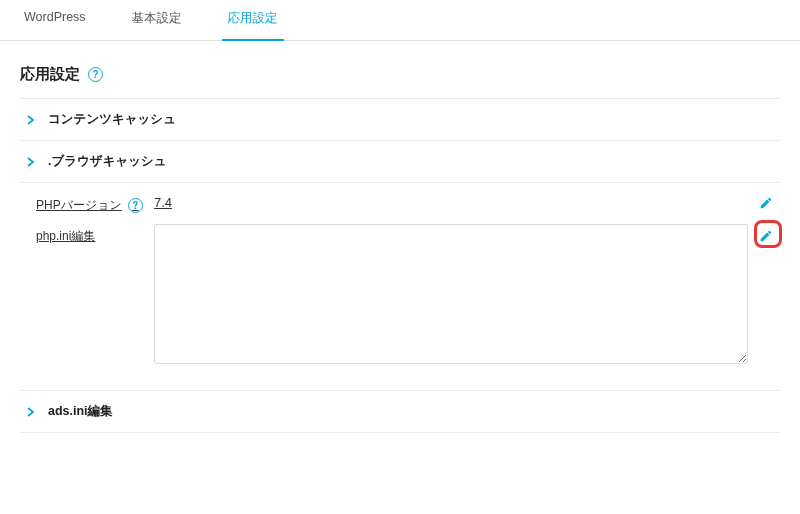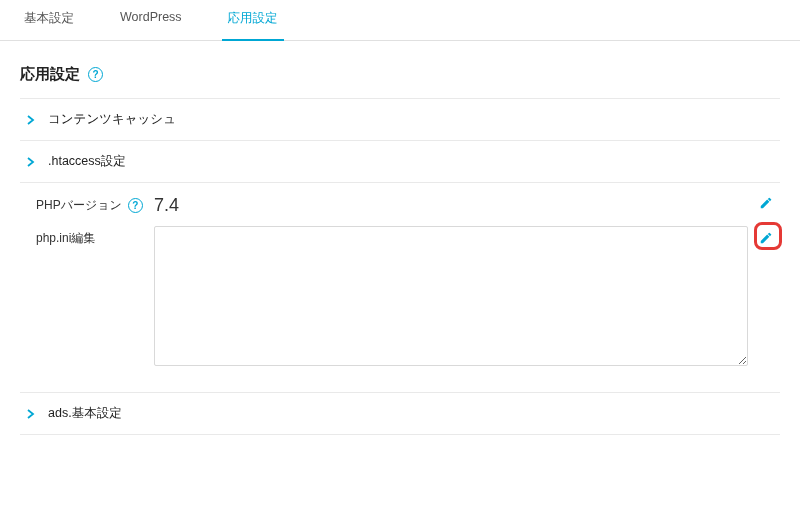--- a/index.html
+++ b/index.html
@@ -55,34 +55,35 @@
   }
   
   .section {
     border-top: 1px solid #e9e9e9;
   }
   .section-header {
     display: flex;
     align-items: center;
     padding: 12px 4px;
     cursor: pointer;
-    font-weight: 400;
+    font-weight: 700;
     font-size: 12.5px;
     color: #222;
   }
   .chevron {
     width: 14px;
     display: inline-flex;
     justify-content: center;
     margin-right: 10px;
   }
   .chevron.right { color: #00a7d4; }
   .chevron.down { color: #00a7d4; }
   .section-body {
     padding: 12px 4px 16px 4px;
+    text-decoration: underline;
   }
   .row {
     display: flex;
     margin-bottom: 10px;
     align-items: flex-start;
   }
   .row-label {
     width: 130px;
     padding-left: 12px;
     font-size: 12px;
@@ -92,21 +93,21 @@
     padding-top: 2px;
   }
   .row-label .help-circle { margin-left: 6px; }
   .row-value {
     flex: 1;
     position: relative;
     display: flex;
     align-items: flex-start;
   }
   .value-text {
-    font-size: 18px;
+    font-size: 13px;
     color: #333;
   }
   .textarea {
     flex: 1;
     height: 140px;
     border: 1px solid #d9d9d9;
     border-radius: 2px;
     resize: both;
     font-size: 12px;
     padding: 4px;
@@ -147,22 +148,22 @@
     right: -6px;
     top: -4px;
     width: 28px;
     height: 28px;
   }
 </style>
 </head>
 <body>
 
 <div class="tabs">
+  <div class="tab">WordPress</div>
   <div class="tab">基本設定</div>
-  <div class="tab">WordPress</div>
   <div class="tab active">応用設定</div>
 </div>
 
 <div class="page">
   <div class="page-header">
     <span>応用設定</span>
     <span class="help-circle">?</span>
   </div>
 
   <div class="section">
@@ -177,21 +178,21 @@
   </div>
 
 
   <div class="section">
     <div class="section-header">
       <span class="chevron right">
         <svg width="8" height="10" viewBox="0 0 8 10">
             <path d="M1 1 L6 5 L1 9" fill="none" stroke="#00a7d4" stroke-width="1.8"></path>
           </svg>
       </span>
-      <span>.htaccess設定</span>
+      <span>.ブラウザキャッシュ</span>
     </div>
   </div>
 
   <div class="section" style="position:relative;">
     <div class="section-body">
       <div class="row">
         <div class="row-label">
           <span>PHPバージョン</span>
           <span class="help-circle">?</span>
         </div>
@@ -221,17 +222,17 @@
     </div>
   </div>
 
   <div class="section" style="border-bottom:1px solid #e9e9e9;">
     <div class="section-header">
       <span class="chevron right">
         <svg width="8" height="10" viewBox="0 0 8 10">
             <path d="M1 1 L6 5 L1 9" fill="none" stroke="#00a7d4" stroke-width="1.8"></path>
           </svg>
       </span>
-      <span>ads.基本設定</span>
+      <span>ads.ini編集</span>
     </div>
   </div>
 
 </div>
 
 </body></html>

